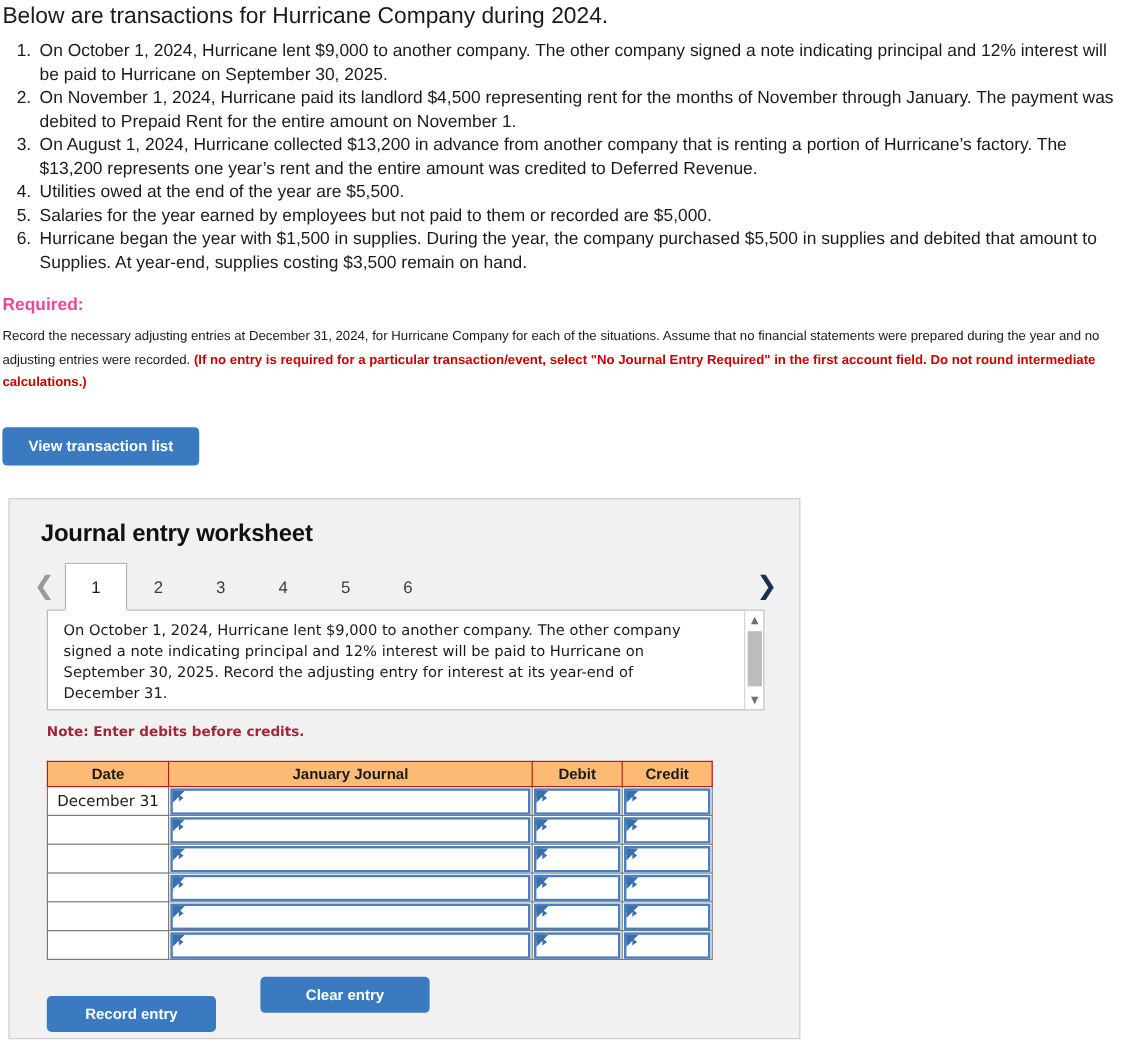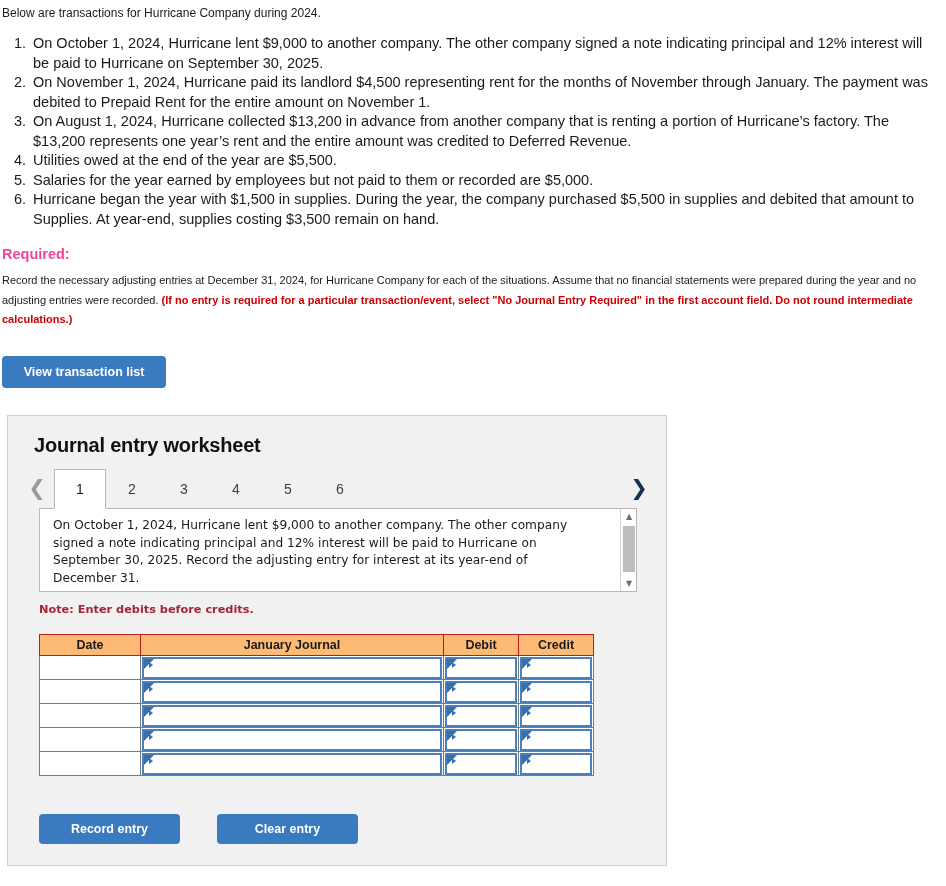--- a/index.html
+++ b/index.html
@@ -9,21 +9,21 @@
     background: #ffffff;
     font-family: "Liberation Sans", sans-serif;
     color: #1a1a1a;
     overflow: hidden;
   }
   .page { position: relative; width: 946px; height: 886px; }
 
   
   .intro {
     position: absolute; left: 2px; top: 4px; width: 930px;
-    font-size: 12px; line-height: 19px; color: #1a1a1a;
+    font-size: 19px; line-height: 19px; color: #1a1a1a;
   }
   ol.txlist {
     position: absolute; left: 2px; top: 34px; width: 930px;
     margin: 0; padding-left: 28px;
     font-size: 14.5px; line-height: 19.5px; color: #1a1a1a;
   }
   ol.txlist li { margin: 0 0 0 0; padding-left: 3px; }
 
   
   .req-label {
@@ -159,21 +159,21 @@
   .cellinput::after {
     content: ""; position: absolute; left: 5px; top: 3px;
     width: 0; height: 0;
     border-left: 4px solid #3a6fae;
     border-top: 3px solid transparent;
     border-bottom: 3px solid transparent;
   }
   td.has-input { padding: 0 1px; }
 
   
-  .btn-record  { position: absolute; left: 31px;  top: 398px; width: 141px; height: 30px; }
+  .btn-record  { position: absolute; left: 31px;  top: 414px; width: 141px; height: 30px; }
   .btn-clear   { position: absolute; left: 209px; top: 398px; width: 141px; height: 30px; }
   .btn-viewgj  { position: absolute; left: 484px; top: 398px; width: 155px; height: 30px; }
 </style>
 </head>
 <body>
 
 <div class="page">
 
   <div class="intro">Below are transactions for Hurricane Company during 2024.</div>
 
@@ -242,20 +242,34 @@
         <tr>
           <th>Date</th>
           <th>January Journal</th>
           <th>Debit</th>
           <th>Credit</th>
         </tr>
       </thead>
       <tbody id="jtable-body">
           <tr>
             <td>
+              <div class="date-cell">December 31</div>
+            </td>
+            <td class="has-input">
+              <div class="cellinput"></div>
+            </td>
+            <td class="has-input">
+              <div class="cellinput"></div>
+            </td>
+            <td class="has-input">
+              <div class="cellinput"></div>
+            </td>
+          </tr>
+          <tr>
+            <td>
               <div class="date-cell"></div>
             </td>
             <td class="has-input">
               <div class="cellinput"></div>
             </td>
             <td class="has-input">
               <div class="cellinput"></div>
             </td>
             <td class="has-input">
               <div class="cellinput"></div>

